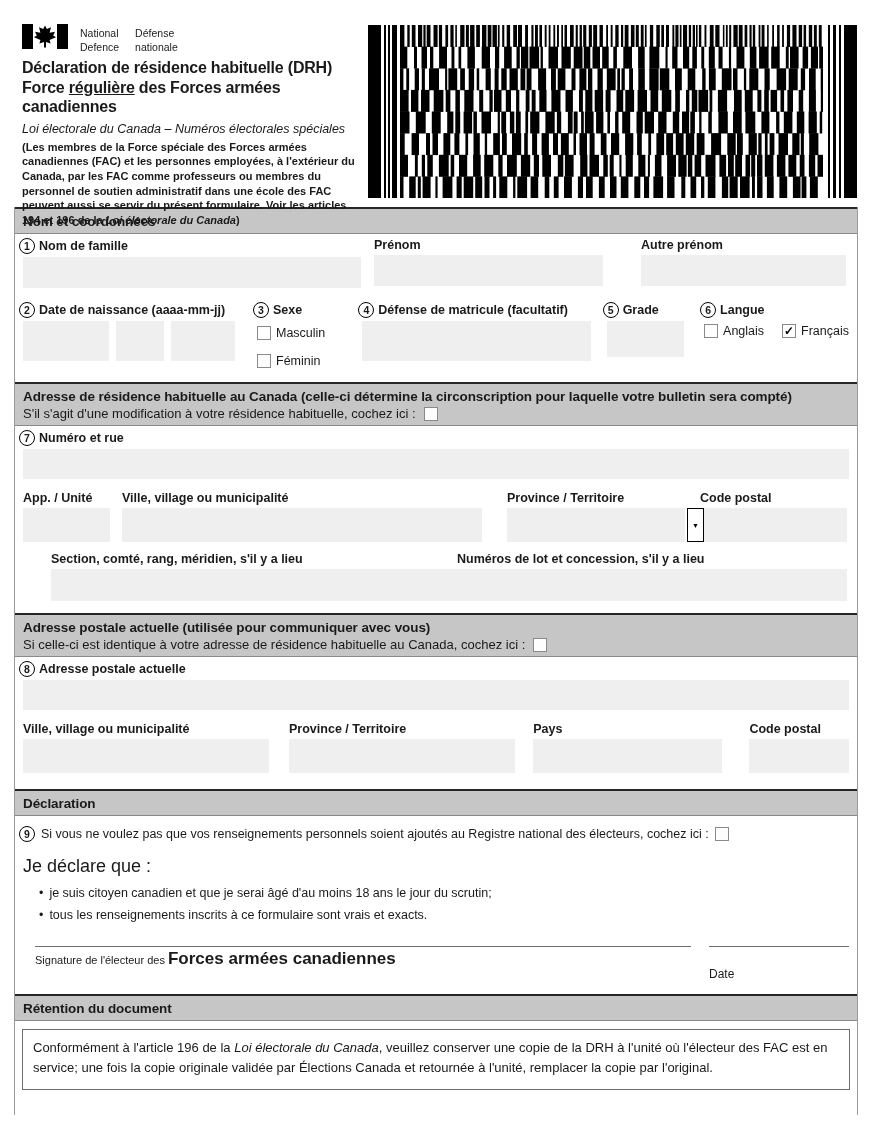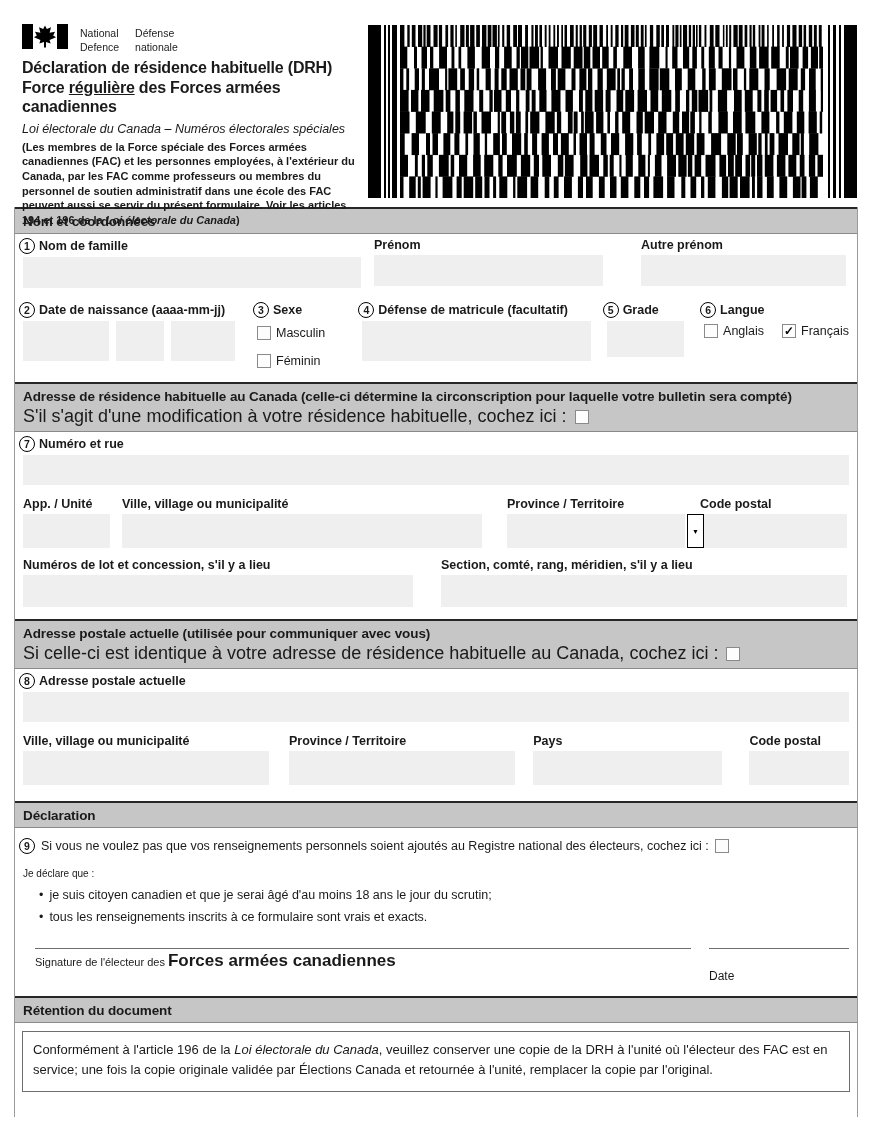--- a/index.html
+++ b/index.html
@@ -24,21 +24,21 @@
   .note .it { font-style:italic; }
   .barcode-wrap { position:absolute; left:368px; top:25px; width:489px; height:173px; }
 
   
   .form-box { margin:0 14px; border-left:1px solid #9a9a9a; border-right:1px solid #9a9a9a; }
   .sec-hdr {
     background:#c6c6c6; border-top:2px solid #262626; border-bottom:1px solid #8a8a8a;
     padding:5px 8px 4px;
   }
   .sec-hdr .t { font-size:13.5px; font-weight:bold; letter-spacing:-0.1px; }
-  .sec-hdr .sub { font-size:18px; margin-top:2px; display:flex; align-items:center; gap:8px; }
+  .sec-hdr .sub { font-size:13px; margin-top:2px; display:flex; align-items:center; gap:8px; }
 
   .row { display:flex; padding:0 8px; }
   .fld { display:flex; flex-direction:column; }
   .lbl { font-weight:bold; font-size:12.5px; margin:4px 0 3px; display:flex; align-items:center; gap:4px; white-space:nowrap; }
   .box { background:#efefef; height:31px; }
   .num {
     width:16px; height:16px; border:1.5px solid #000; border-radius:50%;
     display:inline-flex; align-items:center; justify-content:center;
     font-size:10.5px; font-weight:bold; flex:none; background:#fff; margin-left:-4px;
   }
@@ -86,21 +86,21 @@
 
   
   .mail-r { margin-bottom:16px; }
   .mail-r .box { height:34px; }
   .m-city{width:247px;} .m-prov{margin-left:20px;width:227px;}
   .m-pays{margin-left:18px;width:190px;} .m-post{margin-left:27px;width:100px;}
 
   
   .optout { display:flex; align-items:center; gap:6px; font-size:12.5px; padding:10px 8px 0; }
   .optout .num { margin-left:-4px; }
-  .decl-intro { font-size:10px; padding:14px 8px 0; }
+  .decl-intro { font-size:18px; padding:14px 8px 0; }
   .bullets { padding:4px 8px 0 24px; font-size:12.5px; }
   .bullets .b { display:flex; gap:6px; margin-top:4px; line-height:1.4; }
   .sig-row { display:flex; padding:0 8px; margin-top:22px; }
   .sig-main { flex:1; border-top:1.5px solid #6e6e6e; padding-top:2px; margin-left:12px; }
   .sig-main .s-lbl { font-size:11px; }
   .sig-main .s-lbl b { font-size:17px; }
   .sig-date { width:140px; border-top:1.5px solid #6e6e6e; margin-left:18px; padding-top:20px; }
   .sig-date .s-lbl { font-size:12px; }
   .decl-space { height:13px; }
 
@@ -666,26 +666,26 @@
         <div class="box"></div>
         <span class="dd-btn">▼</span>
       </div>
       <div class="fld post-col">
         <div class="lbl">Code postal</div>
         <div class="box"></div>
       </div>
     </div>
 
     <div class="row res-r2">
+      <div class="fld seccol">
+        <div class="lbl">Section, comté, rang, méridien, s'il y a lieu</div>
+        <div class="box"></div>
+      </div>
       <div class="fld lot-col">
         <div class="lbl">Numéros de lot et concession, s'il y a lieu</div>
-        <div class="box"></div>
-      </div>
-      <div class="fld seccol">
-        <div class="lbl">Section, comté, rang, méridien, s'il y a lieu</div>
         <div class="box"></div>
       </div>
     </div>
 
     <div class="sec-hdr">
       <div class="t">Adresse postale actuelle (utilisée pour communiquer avec vous)</div>
       <div class="sub">
         <span>Si celle-ci est identique à votre adresse de résidence habituelle au Canada, cochez ici :</span>
         <span class="cb"></span>
       </div>

